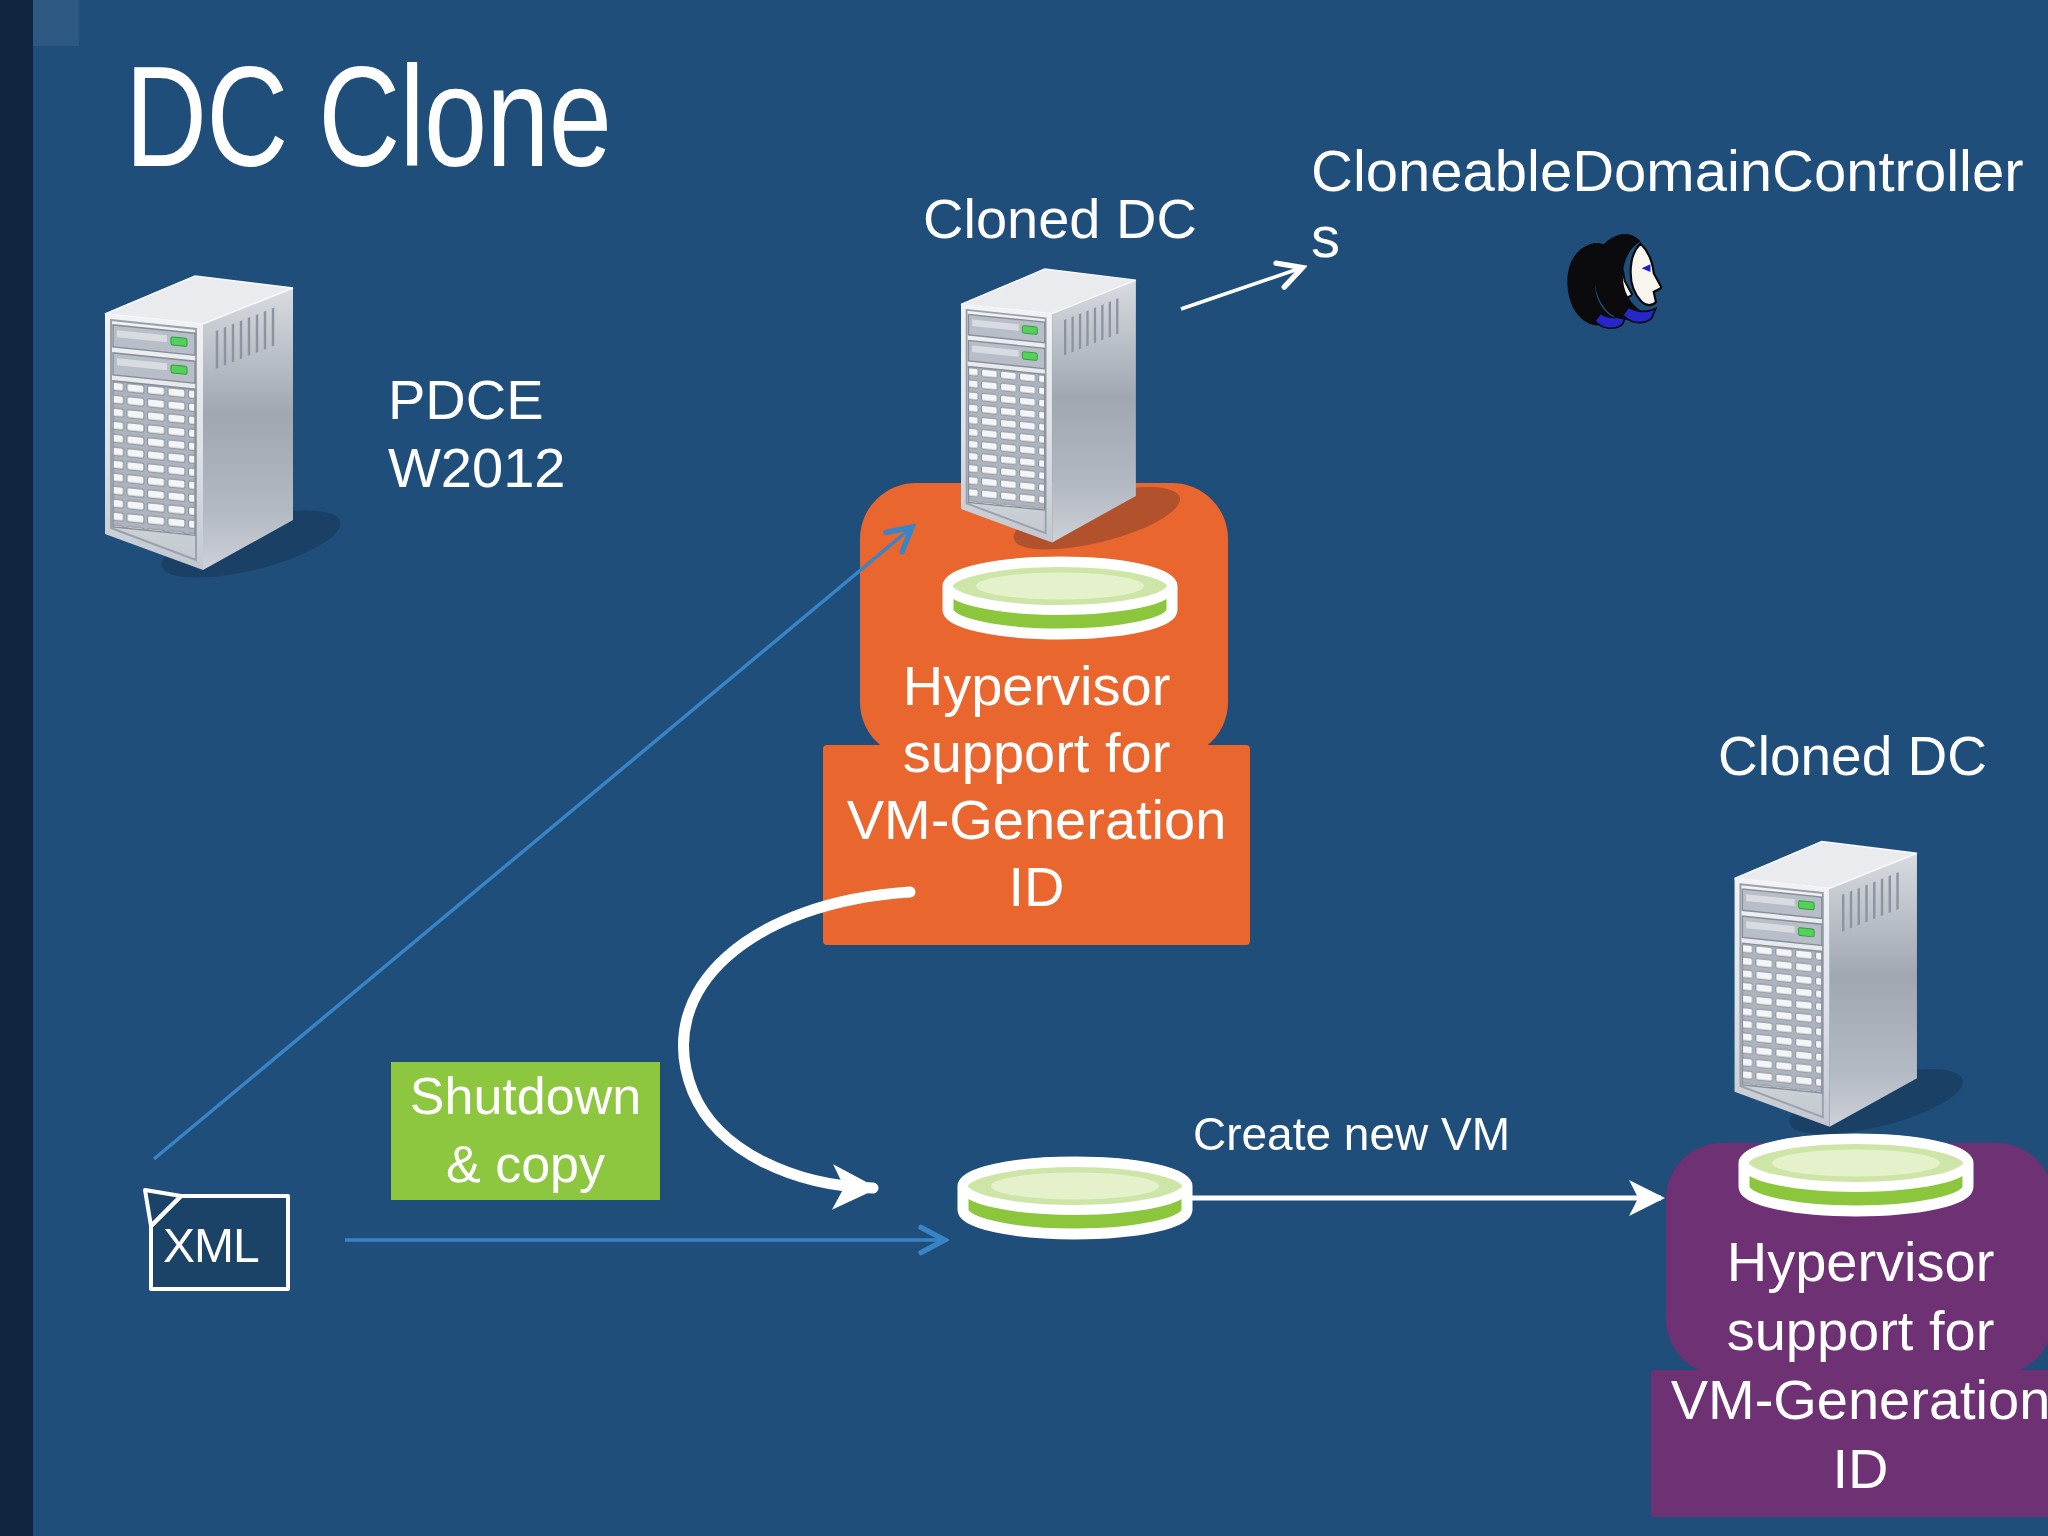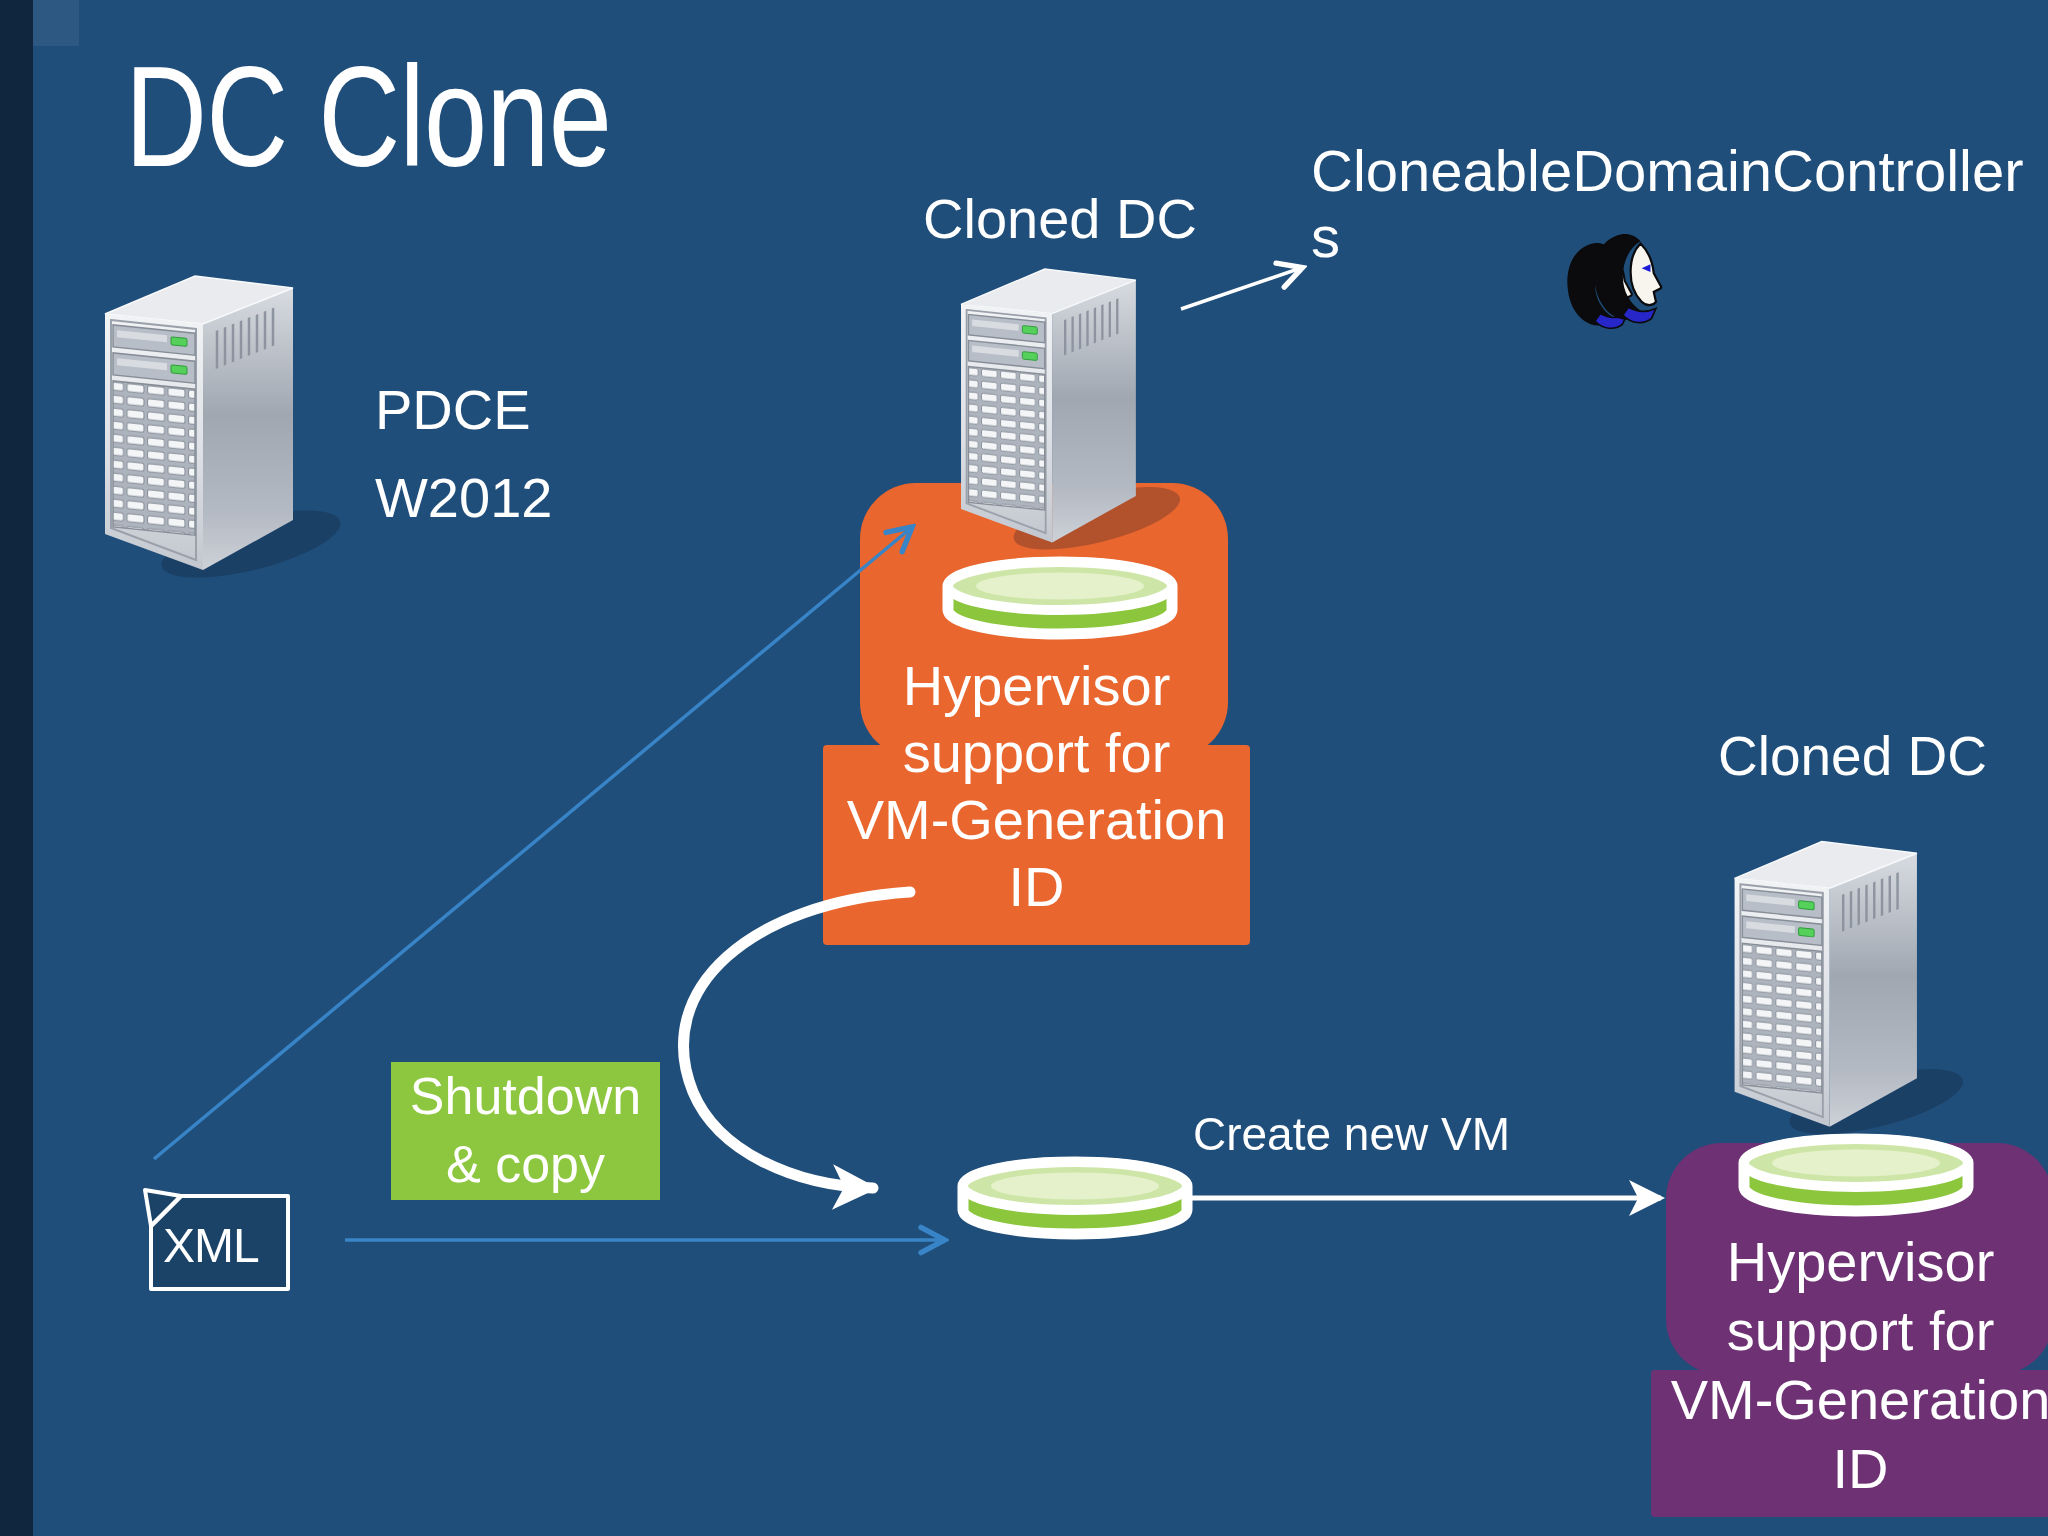--- a/index.html
+++ b/index.html
@@ -9,21 +9,21 @@
     font-family:"Liberation Sans","DejaVu Sans",sans-serif;
     color:var(--color-text,#fff);
     margin-left:33px;
   }
   #corner-accent{position:absolute;left:0;top:0;width:46px;height:46px;
     background:rgba(255,255,255,0.06);}
   svg.layer{position:absolute;left:0;top:0;}
   .txt{position:absolute;white-space:pre-line;color:var(--color-text,#fff);}
   #slide-title{left:92px;top:42px;font-size:142px;line-height:150px;font-weight:300;
     transform:scaleX(0.80);transform-origin:left top;letter-spacing:-1px;}
-  #pdce-label{left:342px;top:366px;font-size:56px;line-height:88px;}
+  #pdce-label{left:355px;top:366px;font-size:56px;line-height:68px;}
   #source-dc-label{left:890px;top:189px;font-size:56px;line-height:60px;}
   #cloneable-label{left:1278px;top:138px;font-size:58px;line-height:66px;}
   #cloned-dc-label{left:1685px;top:726px;font-size:55px;line-height:60px;}
   #create-vm-label{left:1160px;top:1104px;font-size:46px;line-height:60px;}
   #shutdown-label{left:358px;top:1062px;width:269px;text-align:center;
     font-size:52px;line-height:68px;}
   #hypervisor-source-label{left:790px;top:652px;width:427px;text-align:center;
     font-size:56px;line-height:67px;}
   #hypervisor-clone-label{left:1618px;top:1227px;width:419px;text-align:center;
     font-size:56px;line-height:69px;}

